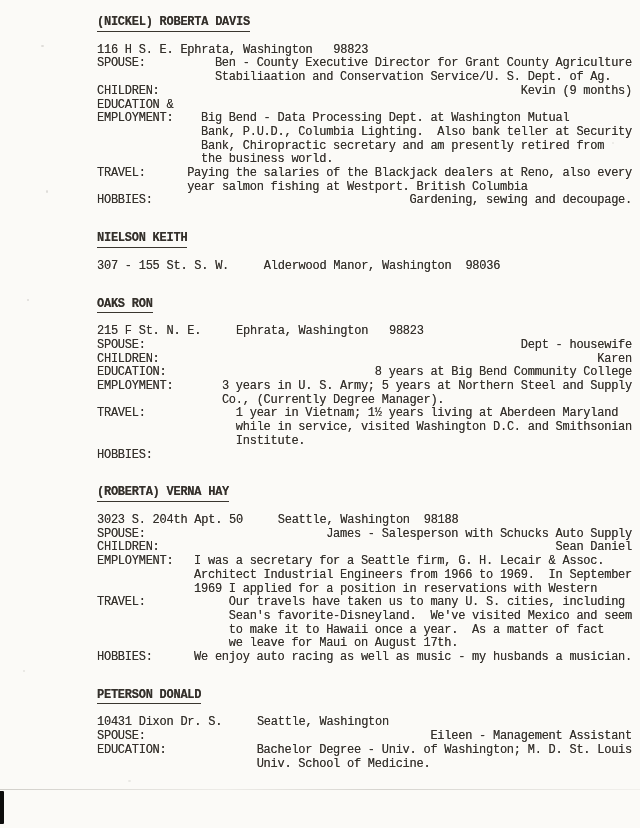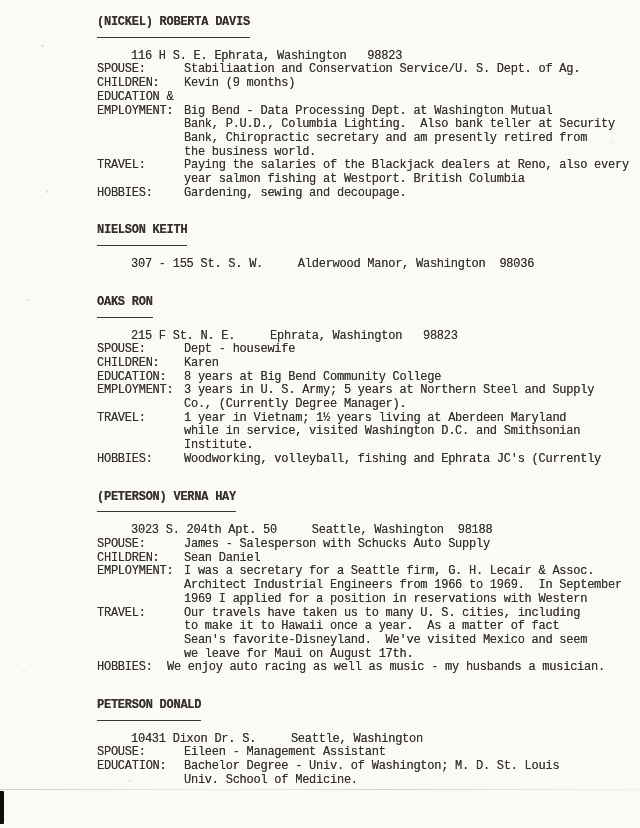--- a/index.html
+++ b/index.html
@@ -18,30 +18,29 @@
     position:absolute;
     left:97px;
     top:16px;
     width:535px;
     text-shadow:0 0 0.6px rgba(45,40,35,0.65);
   }
   .section{margin-bottom:24px;}
   .heading{
     display:inline-block;
     border-bottom:1.3px solid #3a362f;
-    padding-bottom:7px;
+    padding-bottom:1px;
     white-space:pre;
     font-weight:bold;
   }
   .address{
     margin-top:12px;
-    margin-left:34px;
     white-space:pre;
   }
-  .row{display:flex;align-items:flex-start;}
+  .row{display:flex;align-items:flex-start;justify-content:space-between;}
   .row .label{
     flex:0 0 87px;
     white-space:pre;
   }
   .row.tight .label{flex:0 0 70px;}
   .row .value{white-space:pre;}
   .row .value .line{white-space:pre;}
   
   .scan-hairline{
     position:absolute;
@@ -65,21 +64,21 @@
   .speck.s4{left:612px;top:142px;width:2px;height:2px;background:rgba(70,64,57,0.10);}
   .speck.s5{left:128px;top:780px;width:3px;height:2px;background:rgba(70,64,57,0.10);}
   .speck.s6{left:23px;top:670px;width:2px;height:2px;background:rgba(70,64,57,0.12);}
 </style>
 </head>
 <body>
 
 <div class="doc" id="doc">
     <section class="section"><div class="heading">(NICKEL) ROBERTA DAVIS</div><div class="address">116 H S. E. Ephrata, Washington   98823</div><div class="row">
         <span class="label">SPOUSE:</span>
-        <div class="value"><div class="line">Stabiliaation and Conservation Service/U. S. Dept. of Ag.</div></div>
+        <div class="value"><div class="line">Ben - County Executive Director for Grant County Agriculture</div><div class="line">Stabiliaation and Conservation Service/U. S. Dept. of Ag.</div></div>
       </div><div class="row">
         <span class="label">CHILDREN:</span>
         <div class="value"><div class="line">Kevin (9 months)</div></div>
       </div><div class="row">
         <span class="label">EDUCATION &amp;</span>
         <div class="value"></div>
       </div><div class="row">
         <span class="label">EMPLOYMENT:</span>
         <div class="value"><div class="line">Big Bend - Data Processing Dept. at Washington Mutual</div><div class="line">Bank, P.U.D., Columbia Lighting.  Also bank teller at Security</div><div class="line">Bank, Chiropractic secretary and am presently retired from</div><div class="line">the business world.</div></div>
       </div><div class="row">
@@ -100,34 +99,34 @@
         <span class="label">EDUCATION:</span>
         <div class="value"><div class="line">8 years at Big Bend Community College</div></div>
       </div><div class="row">
         <span class="label">EMPLOYMENT:</span>
         <div class="value"><div class="line">3 years in U. S. Army; 5 years at Northern Steel and Supply</div><div class="line">Co., (Currently Degree Manager).</div></div>
       </div><div class="row">
         <span class="label">TRAVEL:</span>
         <div class="value"><div class="line">1 year in Vietnam; 1½ years living at Aberdeen Maryland</div><div class="line">while in service, visited Washington D.C. and Smithsonian</div><div class="line">Institute.</div></div>
       </div><div class="row">
         <span class="label">HOBBIES:</span>
-        <div class="value"><div class="line">Woodworking, volleyball, fishing and Ephrata JC's (Currently</div></div>
+        <div class="value"></div>
       </div></section>
-    <section class="section"><div class="heading">(PETERSON) VERNA HAY</div><div class="address">3023 S. 204th Apt. 50     Seattle, Washington  98188</div><div class="row">
+    <section class="section"><div class="heading">(ROBERTA) VERNA HAY</div><div class="address">3023 S. 204th Apt. 50     Seattle, Washington  98188</div><div class="row">
         <span class="label">SPOUSE:</span>
         <div class="value"><div class="line">James - Salesperson with Schucks Auto Supply</div></div>
       </div><div class="row">
         <span class="label">CHILDREN:</span>
         <div class="value"><div class="line">Sean Daniel</div></div>
       </div><div class="row">
         <span class="label">EMPLOYMENT:</span>
         <div class="value"><div class="line">I was a secretary for a Seattle firm, G. H. Lecair &amp; Assoc.</div><div class="line">Architect Industrial Engineers from 1966 to 1969.  In September</div><div class="line">1969 I applied for a position in reservations with Western</div></div>
       </div><div class="row">
         <span class="label">TRAVEL:</span>
-        <div class="value"><div class="line">Our travels have taken us to many U. S. cities, including</div><div class="line">to make it to Hawaii once a year.  As a matter of fact</div><div class="line">Sean's favorite-Disneyland.  We've visited Mexico and seem</div><div class="line">we leave for Maui on August 17th.</div></div>
+        <div class="value"><div class="line">Our travels have taken us to many U. S. cities, including</div><div class="line">Sean's favorite-Disneyland.  We've visited Mexico and seem</div><div class="line">to make it to Hawaii once a year.  As a matter of fact</div><div class="line">we leave for Maui on August 17th.</div></div>
       </div><div class="row tight">
         <span class="label">HOBBIES:</span>
         <div class="value"><div class="line">We enjoy auto racing as well as music - my husbands a musician.</div></div>
       </div></section>
     <section class="section"><div class="heading">PETERSON DONALD</div><div class="address">10431 Dixon Dr. S.     Seattle, Washington</div><div class="row">
         <span class="label">SPOUSE:</span>
         <div class="value"><div class="line">Eileen - Management Assistant</div></div>
       </div><div class="row">
         <span class="label">EDUCATION:</span>
         <div class="value"><div class="line">Bachelor Degree - Univ. of Washington; M. D. St. Louis</div><div class="line">Univ. School of Medicine.</div></div>

